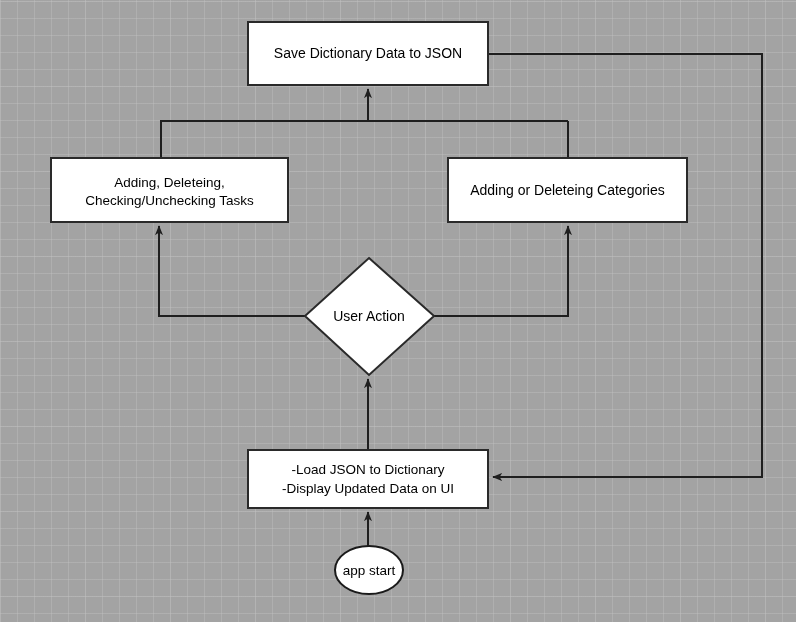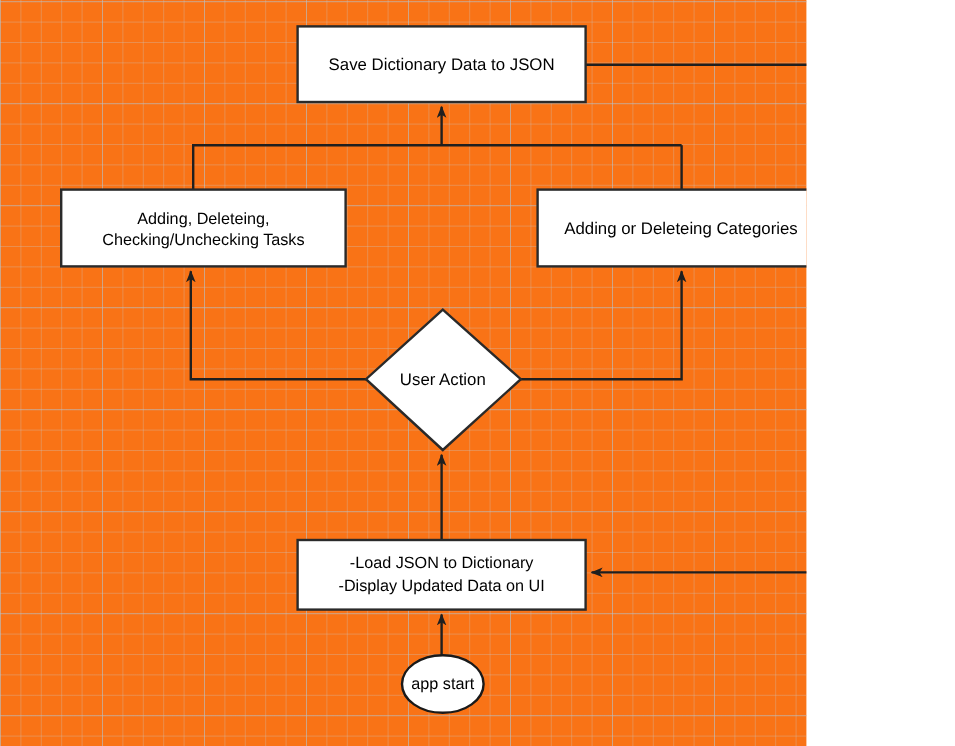--- a/index.html
+++ b/index.html
@@ -2,23 +2,23 @@
 <html><head>
 <meta charset="utf-8">
 <style>
   html, body {
     margin: 0;
     padding: 0;
     background: #ffffff;
   }
   #canvas {
     position: relative;
-    width: 672px;
+    width: 796px;
     height: 622px;
-    background-color: #f97316;
+    background-color: #a3a3a3;
     overflow: hidden;
     font-family: "Liberation Sans", sans-serif;
   }
   
   #grid-bg {
     position: absolute;
     left: 0; top: 0;
     width: 796px;
     height: 622px;
     background-image:

